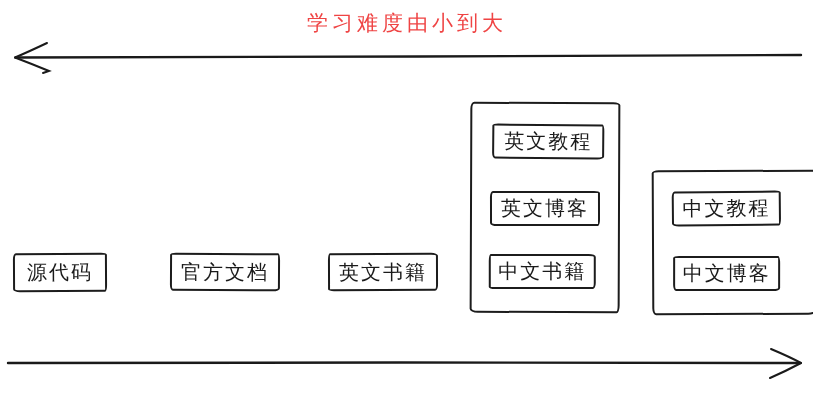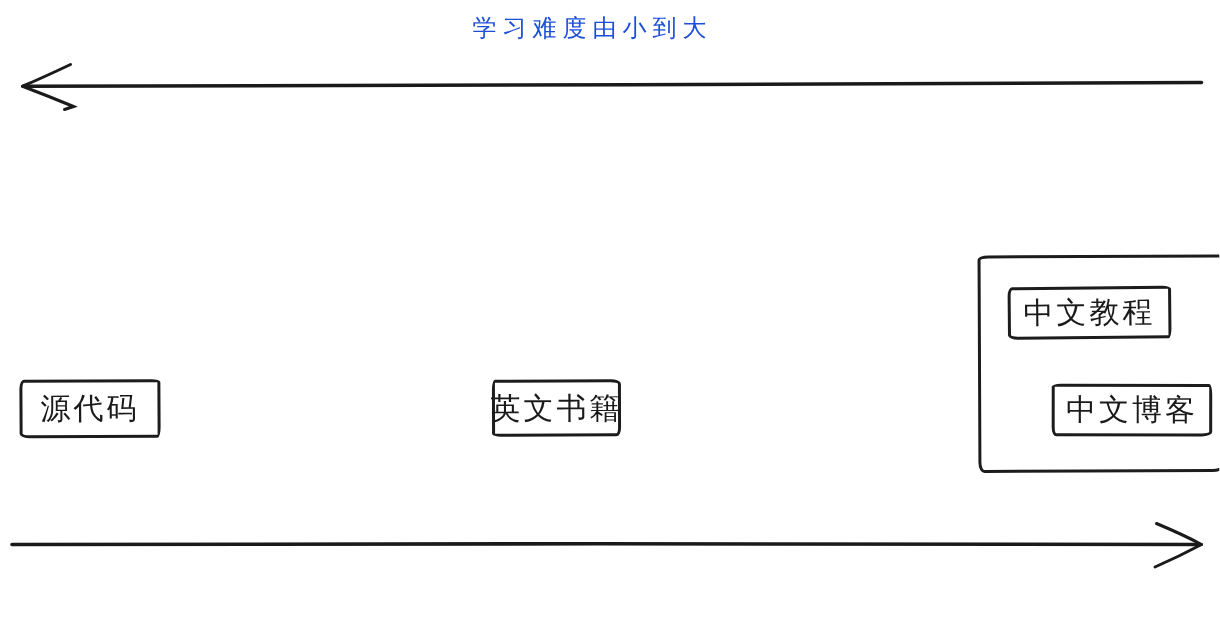--- a/index.html
+++ b/index.html
@@ -16,26 +16,26 @@
     overflow: hidden;
     color: #1a1a1a;
   }
   .arrow-layer {
     position: absolute;
     left: 0; top: 0;
     width: 813px; height: 414px;
   }
   .axis-label {
     position: absolute;
-    left: 0;
+    left: 12px;
     width: 790px;
     text-align: center;
-    font-size: 16px;
+    font-size: 21px;
     letter-spacing: 4px;
-    color: #1d4ed8;
+    color: #ef4444;
     white-space: nowrap;
   }
   .axis-label.top { top: 9px; }
   .axis-label.bottom { top: 378px; }
   .sketch-box {
     position: absolute;
     box-sizing: border-box;
     border: 2px solid #1c1c1c;
     background: #ffffff;
     display: flex;
@@ -52,32 +52,32 @@
   .group-box {
     position: absolute;
     box-sizing: border-box;
     border: 2px solid #1c1c1c;
     background: #ffffff;
   }
   .group-box .sketch-box { position: absolute; }
   
   #box-source   { left: 13px;  top: 253px; width: 94px; height: 39px; }
   #box-official { left: 170px; top: 253px; width: 110px; height: 38px; }
-  #box-enbook   { left: 328px; top: 253px; width: 86px; height: 38px; }
+  #box-enbook   { left: 328px; top: 253px; width: 110px; height: 38px; }
   
   #group-1 { left: 470px; top: 102px; width: 150px; height: 211px;
              border-radius: 4px 7px 3px 8px / 7px 3px 8px 4px; transform: rotate(0.2deg); }
   #box-entut  { left: 20px; top: 20px;  width: 112px; height: 35px; }
   #box-enblog { left: 18px; top: 87px;  width: 110px; height: 35px; }
   #box-cnbook { left: 17px; top: 150px; width: 107px; height: 35px; }
   
   #group-2 { left: 652px; top: 170px; width: 164px; height: 145px;
              border-radius: 7px 3px 8px 4px / 3px 8px 4px 7px; transform: rotate(-0.25deg); }
   #box-cntut  { left: 18px; top: 19px; width: 109px; height: 35px; }
-  #box-cnblog { left: 19px; top: 84px; width: 107px; height: 35px; margin-left: 28px; }
+  #box-cnblog { left: 19px; top: 84px; width: 107px; height: 35px; }
 </style>
 </head>
 <body>
 
 <div class="canvas">
 
   <svg class="arrow-layer" viewBox="0 0 813 414" xmlns="http://www.w3.org/2000/svg">
 
     <g stroke="#1a1a1a" fill="none" stroke-linecap="round">
       <path d="M 801 55 L 420 56.5 L 16 57.5" stroke-width="2.4"></path>
@@ -91,25 +91,39 @@
       <path d="M 801 363 Q 786 371 770 378" stroke-width="2"></path>
     </g>
   </svg>
 
   <div class="axis-label top">学习难度由小到大</div>
 
   <div id="box-source" class="sketch-box r1">
     <span>源代码</span>
   </div>
 
+  <div id="box-official" class="sketch-box r2">
+    <span>官方文档</span>
+  </div>
 
   <div id="box-enbook" class="sketch-box r3">
     <span>英文书籍</span>
   </div>
 
+  <div id="group-1" class="group-box">
+    <div id="box-entut" class="sketch-box r2">
+      <span>英文教程</span>
+    </div>
+    <div id="box-enblog" class="sketch-box r1">
+      <span>英文博客</span>
+    </div>
+    <div id="box-cnbook" class="sketch-box r3">
+      <span>中文书籍</span>
+    </div>
+  </div>
 
   <div id="group-2" class="group-box">
     <div id="box-cntut" class="sketch-box r1">
       <span>中文教程</span>
     </div>
     <div id="box-cnblog" class="sketch-box r2">
       <span>中文博客</span>
     </div>
   </div>
 

